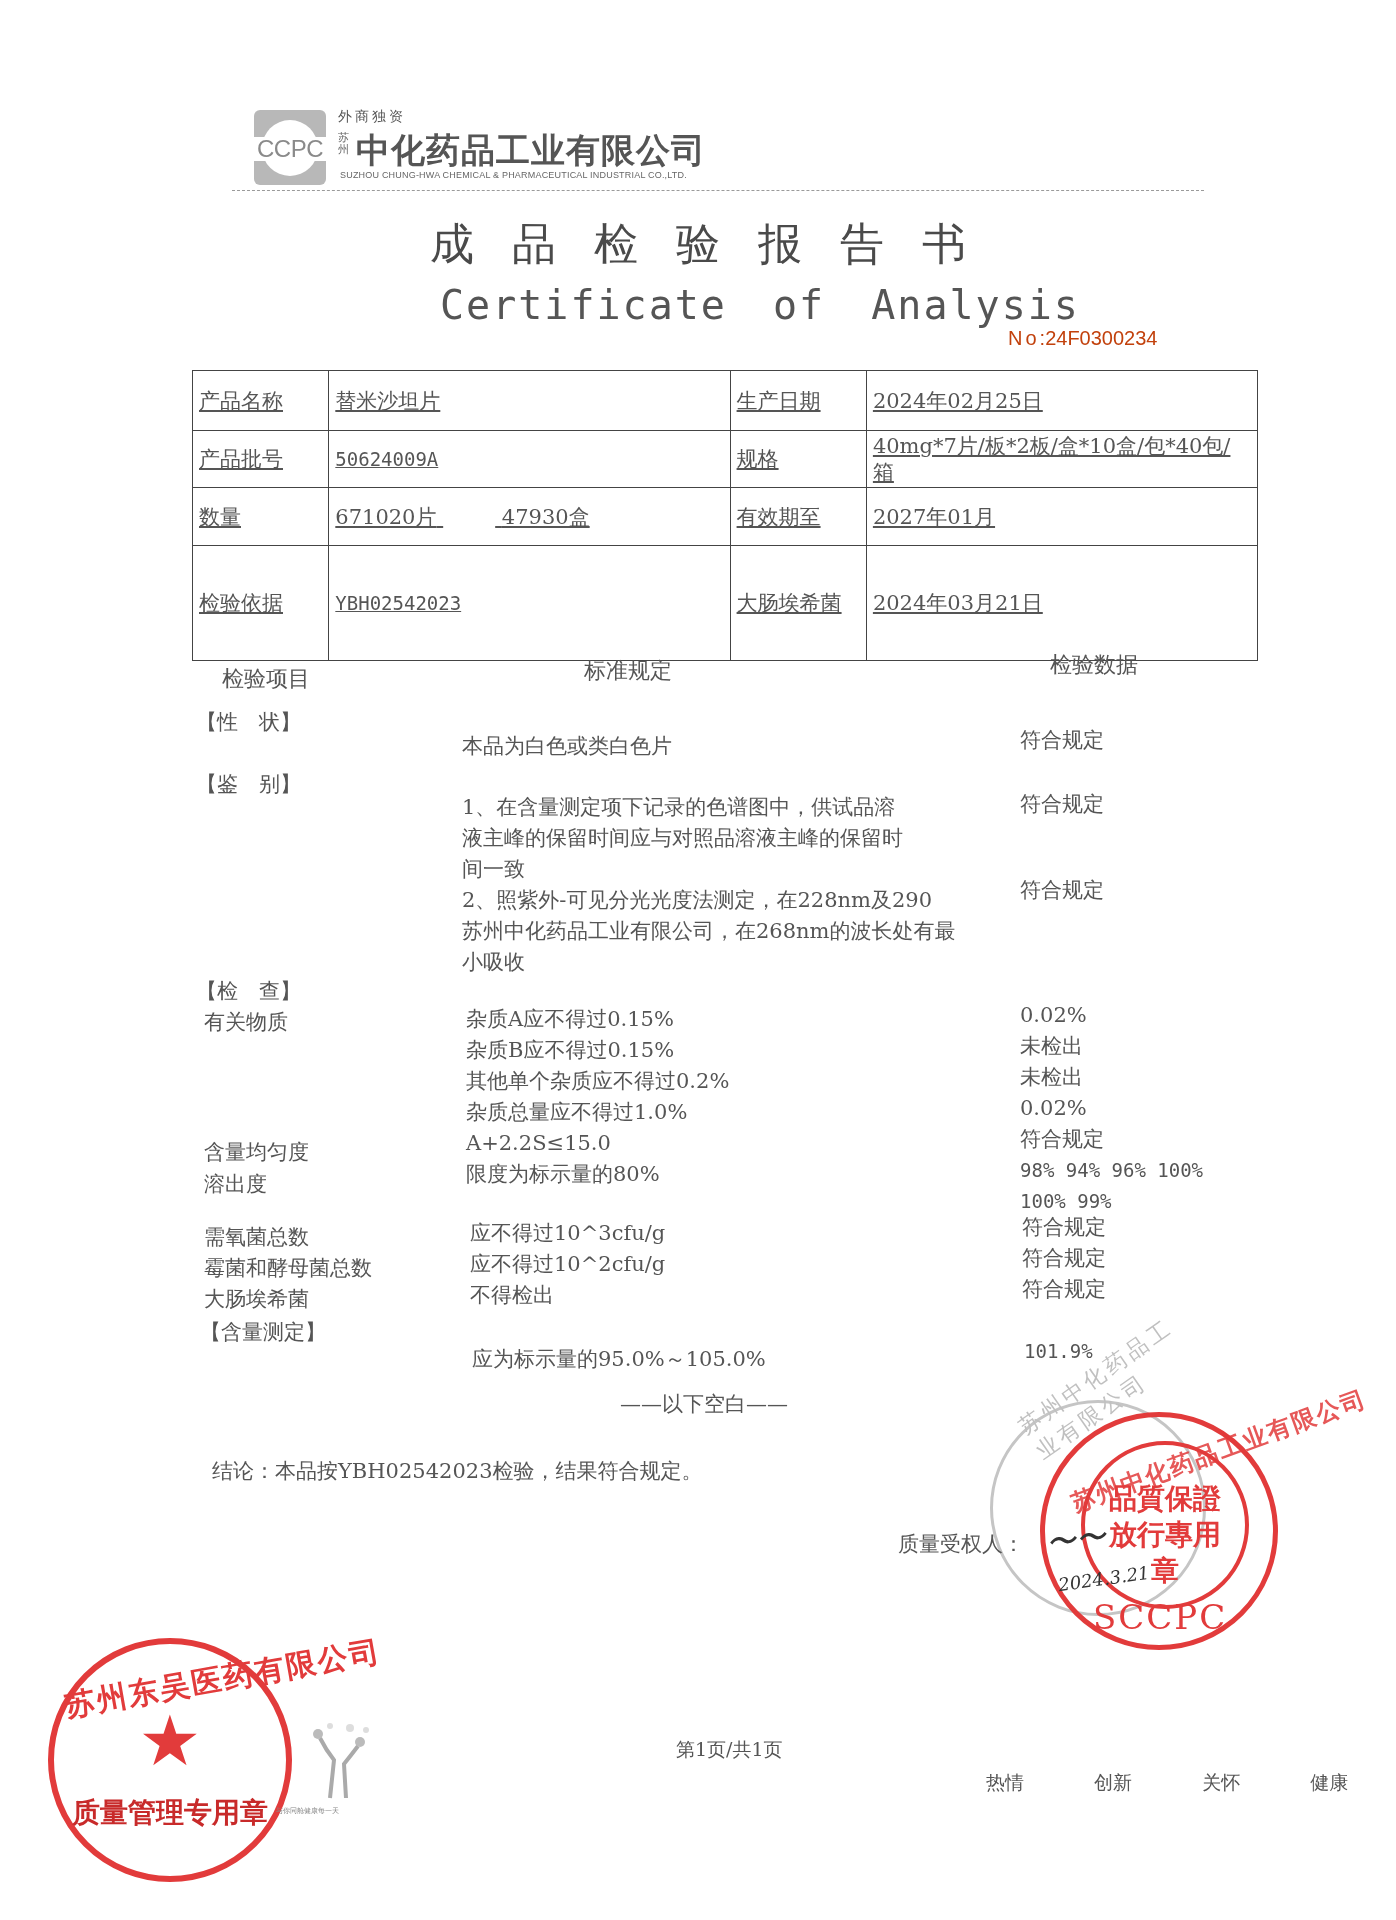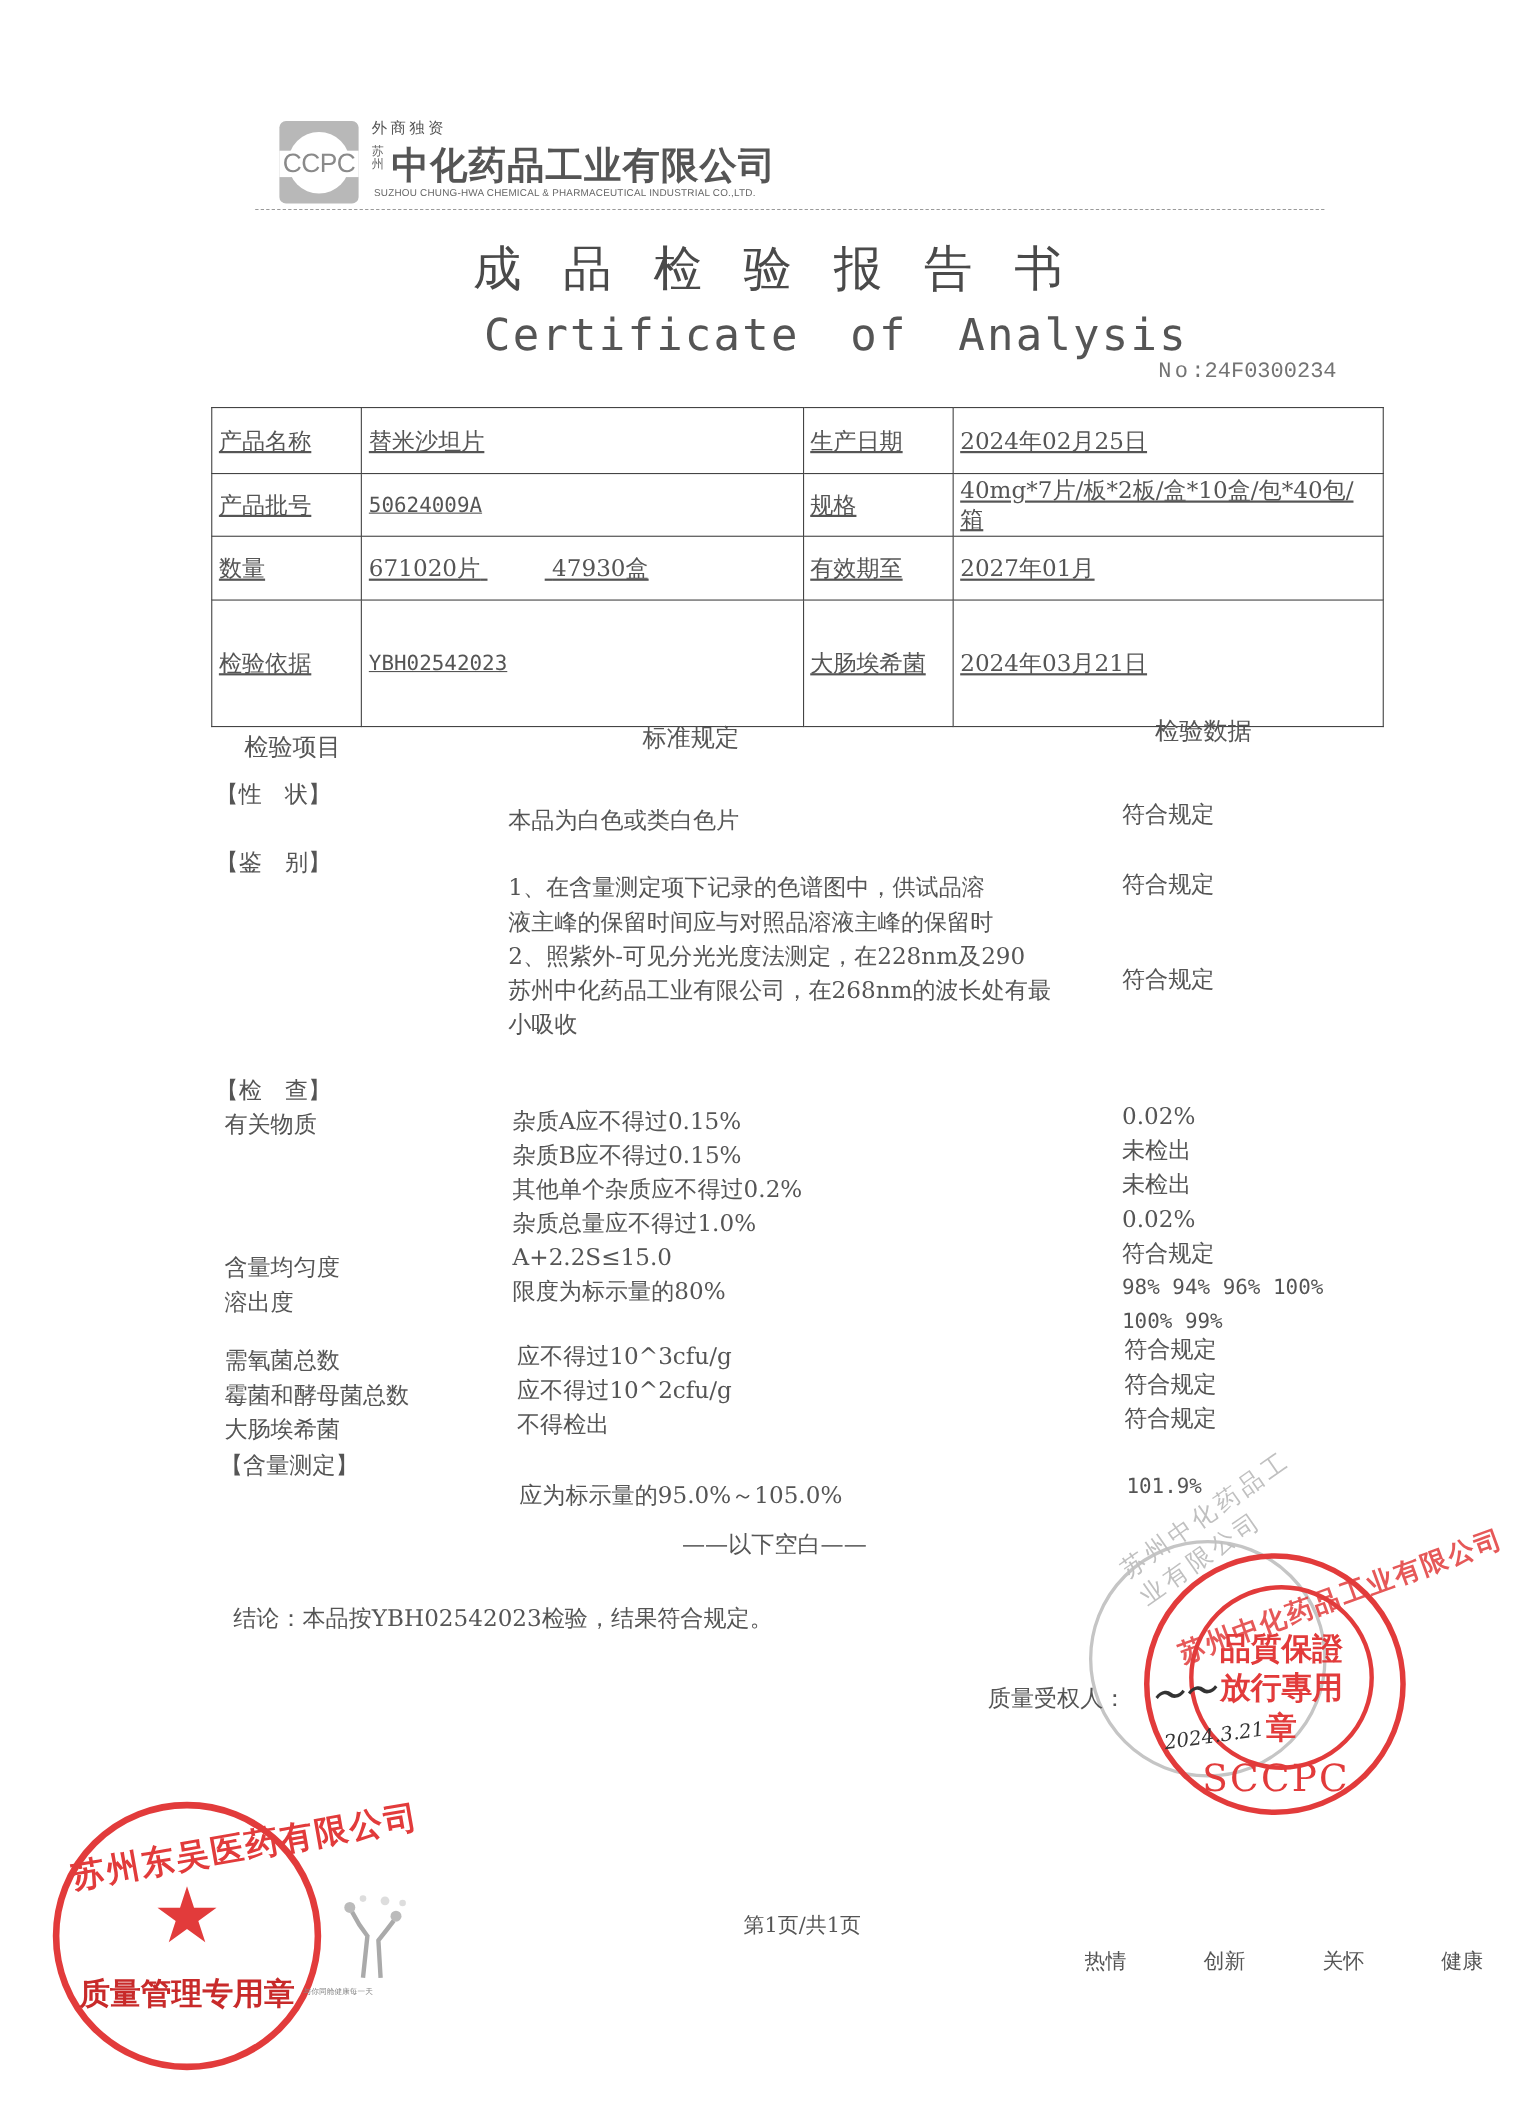--- a/index.html
+++ b/index.html
@@ -22,21 +22,21 @@
     background:#fff; line-height:24px;
   }
   .lh-top { left:338px; top:108px; font-family:"DejaVu Sans", sans-serif; font-size:14px; color:#555; letter-spacing:3px; }
   .lh-city { left:338px; top:132px; font-family:"DejaVu Sans", sans-serif; font-size:11px; color:#666; line-height:12px; width:14px; }
   .lh-name { left:356px; top:128px; font-family:"DejaVu Sans", sans-serif; font-size:34px; font-weight:bold; color:#555; letter-spacing:1px; }
   .lh-en { left:340px; top:170px; font-family:"Liberation Sans", sans-serif; font-size:9px; color:#666; letter-spacing:0.2px; }
   .hdr-rule { left:232px; top:190px; width:972px; height:0; border-top:1.5px dashed #9a9a9a; }
 
   .title-cn { left:430px; top:215px; font-size:44px; color:#4a4a4a; letter-spacing:38px; }
   .title-en { left:440px; top:282px; font-family:"DejaVu Sans Mono","Liberation Mono",monospace; font-size:40px; color:#555; word-spacing:20px; letter-spacing:2px; }
-  .cert-no { left:1053px; top:327px; font-family:Liberation Mono, monospace; font-size:20px; color:#737373; }
+  .cert-no { left:1008px; top:327px; font-family:Liberation Sans, sans-serif; font-size:20px; color:#c2410c; }
   .cert-no .no-lbl { letter-spacing:3px; }
 
   
   .info-table {
     left:192px; top:370px; width:1066px; border-collapse:collapse;
     font-size:21px; color:#555;text-decoration:underline;
   }
   .info-table td { border:1.5px solid #444; padding:0 6px; vertical-align:middle; }
   .info-table .c1 { width:124px; }
   .info-table .c2 { width:390px; }
@@ -114,20 +114,21 @@
 <div class="abs colhdr" style="left:1050px;top:650px">检验数据</div>
 
 <div class="abs txt" style="left:196px;top:708px">【性　状】</div>
 <div class="abs spec" style="left:462px;top:731px">本品为白色或类白色片</div>
 <div class="abs res" style="left:1020px;top:726px">符合规定</div>
 
 <div class="abs txt" style="left:196px;top:770px">【鉴　别】</div>
 <div class="abs spec" style="left:462px;top:792px">
   <div>1、在含量测定项下记录的色谱图中，供试品溶</div>
   <div>液主峰的保留时间应与对照品溶液主峰的保留时</div>
+  <div>间一致</div>
   <div>2、照紫外-可见分光光度法测定，在228nm及290</div>
   <div>苏州中化药品工业有限公司，在268nm的波长处有最</div>
   <div>小吸收</div>
 </div>
 <div class="abs res" style="left:1020px;top:790px">符合规定</div>
 <div class="abs res" style="left:1020px;top:876px">符合规定</div>
 
 <div class="abs txt" style="left:196px;top:977px">【检　查】</div>
 <div class="abs txt" style="left:204px;top:1008px">有关物质</div>
 <div class="abs spec" style="left:466px;top:1004px">

